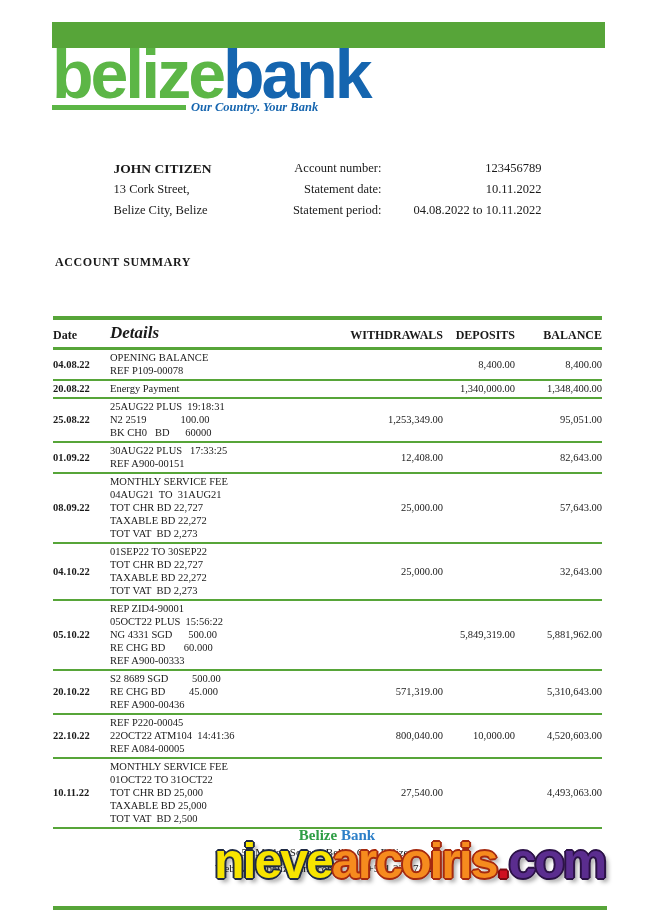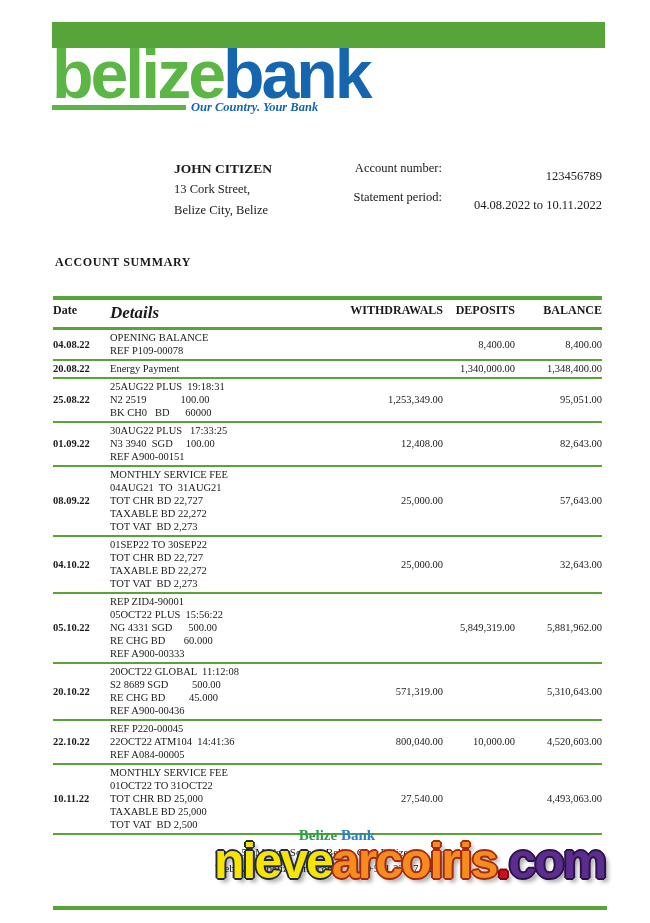--- a/index.html
+++ b/index.html
@@ -25,34 +25,34 @@
   
   .logo{position:absolute;left:52px;top:50px;}
   .logo-words{font-family:"Liberation Sans",sans-serif;font-weight:bold;font-size:68px;letter-spacing:-3px;line-height:48px;}
   .logo-word1{color:var(--logo_green);}
   .logo-word2{color:var(--logo_blue);}
   .logo-underline-row{display:flex;align-items:center;margin-top:2px;}
   .logo-underline{width:134px;height:5px;background:var(--logo_green);margin-right:5px;}
   .logo-tagline{font-size:12.5px;font-weight:bold;font-style:italic;color:var(--logo_blue);white-space:nowrap;}
 
   
-  .account-section{position:absolute;left:53px;top:158px;width:549px;display:flex;justify-content:flex-end;}
+  .account-section{position:absolute;left:53px;top:158px;width:549px;display:flex;justify-content:center;}
   .holder .holder-name{font-size:13.5px;font-weight:bold;line-height:21px;}
   .holder .holder-line{font-size:12.5px;line-height:21px;}
   .stmt{width:330px;}
   .stmt-row{display:flex;line-height:21px;font-size:12.5px;}
   .stmt-label{flex:1;text-align:right;}
-  .stmt-value{width:160px;text-align:right;white-space:nowrap;margin-top:8px;}
+  .stmt-value{width:160px;text-align:right;white-space:nowrap;}
 
   
   .summary-title{position:absolute;left:55px;top:255px;font-size:12px;font-weight:bold;letter-spacing:0.6px;}
 
   
   .table{position:absolute;left:53px;top:296px;width:549px;font-size:10.5px;}
-  .thead{display:flex;align-items:flex-start;border-top:4px solid var(--brand_green);border-bottom:3px solid var(--brand_green);padding:3px 0 4px 0;font-weight:bold;font-size:12px;}
+  .thead{display:flex;align-items:flex-end;border-top:4px solid var(--brand_green);border-bottom:3px solid var(--brand_green);padding:3px 0 4px 0;font-weight:bold;font-size:12px;margin-top:20px;}
   .trow{display:flex;align-items:center;border-bottom:2px solid var(--brand_green);padding:1px 0 2px 0;}
   .c-date{width:57px;font-weight:bold;}
   .c-details{width:238px;}
   .det-line{white-space:pre;line-height:13px;}
   .c-num{text-align:right;white-space:nowrap;}
   .c-wd{width:95px;}
   .c-dep{width:72px;}
   .c-bal{flex:1;}
   .h-details{font-size:17px;font-style:italic;}
 
@@ -92,20 +92,24 @@
       <div class="holder-name">JOHN CITIZEN</div>
       <div class="holder-line">13 Cork Street,</div>
       <div class="holder-line">Belize City, Belize</div>
     </div>
     <div class="stmt">
       <div class="stmt-row">
         <span class="stmt-label">Account number:</span>
         <span class="stmt-value">123456789</span>
       </div>
       <div class="stmt-row">
+        <span class="stmt-label">Statement date:</span>
+        <span class="stmt-value">10.11.2022</span>
+      </div>
+      <div class="stmt-row">
         <span class="stmt-label">Statement period:</span>
         <span class="stmt-value">04.08.2022 to 10.11.2022</span>
       </div>
     </div>
   </div>
 
   <div class="summary-title">ACCOUNT SUMMARY</div>
 
   <div class="table">
     <div class="thead">
@@ -143,21 +147,20 @@
             <div class="det-line">BK CH0   BD      60000</div>
           </div>
           <div class="c-num c-wd">1,253,349.00</div>
           <div class="c-num c-dep"></div>
           <div class="c-num c-bal">95,051.00</div>
         </div>
         <div class="trow">
           <div class="c-date">01.09.22</div>
           <div class="c-details">
             <div class="det-line">30AUG22 PLUS   17:33:25</div>
-            <div class="det-line">N3 3940  SGD     100.00</div>
             <div class="det-line">REF A900-00151</div>
           </div>
           <div class="c-num c-wd">12,408.00</div>
           <div class="c-num c-dep"></div>
           <div class="c-num c-bal">82,643.00</div>
         </div>
         <div class="trow">
           <div class="c-date">08.09.22</div>
           <div class="c-details">
             <div class="det-line">MONTHLY SERVICE FEE</div>
@@ -191,21 +194,20 @@
             <div class="det-line">RE CHG BD       60.000</div>
             <div class="det-line">REF A900-00333</div>
           </div>
           <div class="c-num c-wd"></div>
           <div class="c-num c-dep">5,849,319.00</div>
           <div class="c-num c-bal">5,881,962.00</div>
         </div>
         <div class="trow">
           <div class="c-date">20.10.22</div>
           <div class="c-details">
-            <div class="det-line">20OCT22 GLOBAL  11:12:08</div>
             <div class="det-line">S2 8689 SGD         500.00</div>
             <div class="det-line">RE CHG BD         45.000</div>
             <div class="det-line">REF A900-00436</div>
           </div>
           <div class="c-num c-wd">571,319.00</div>
           <div class="c-num c-dep"></div>
           <div class="c-num c-bal">5,310,643.00</div>
         </div>
         <div class="trow">
           <div class="c-date">22.10.22</div>

